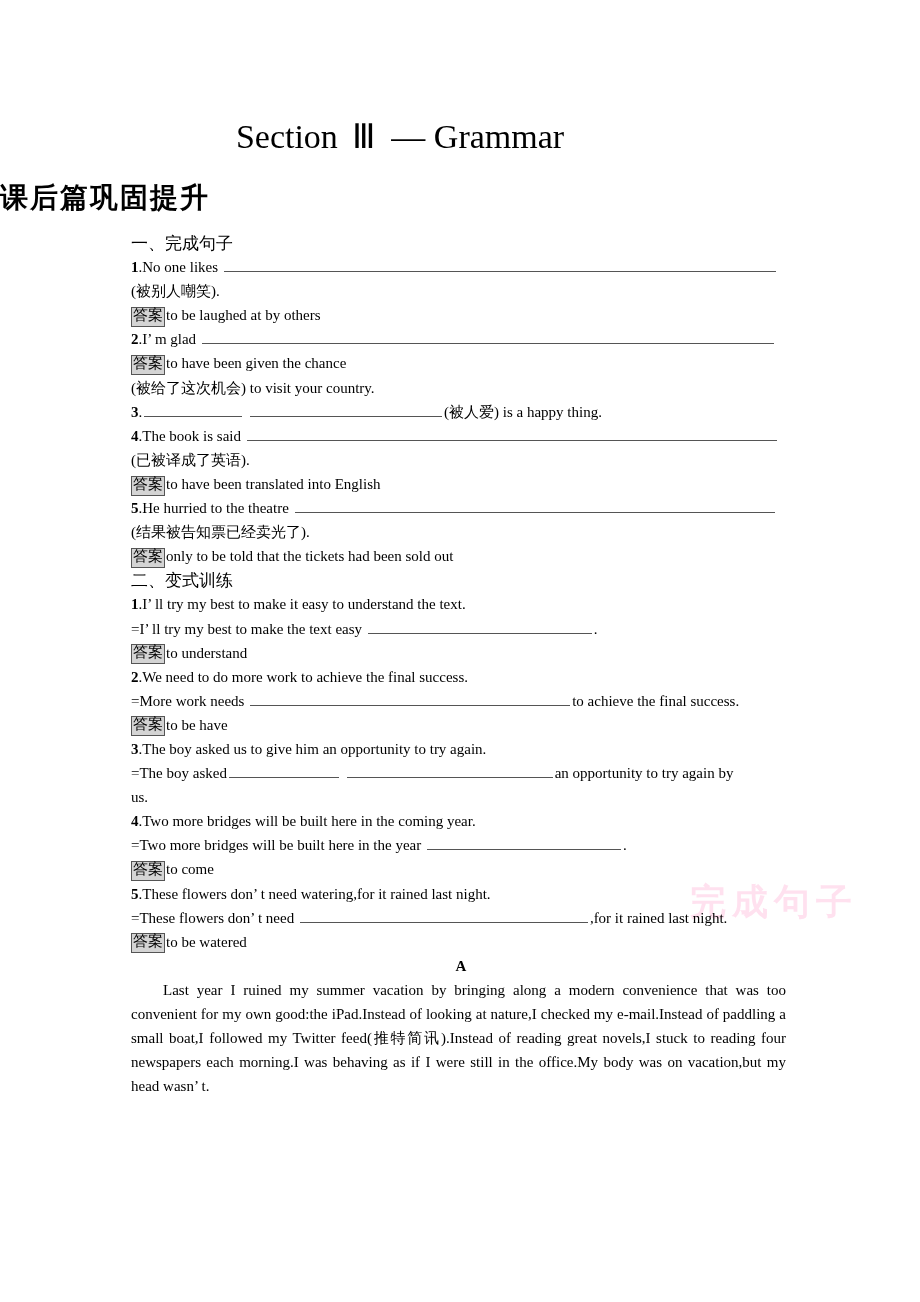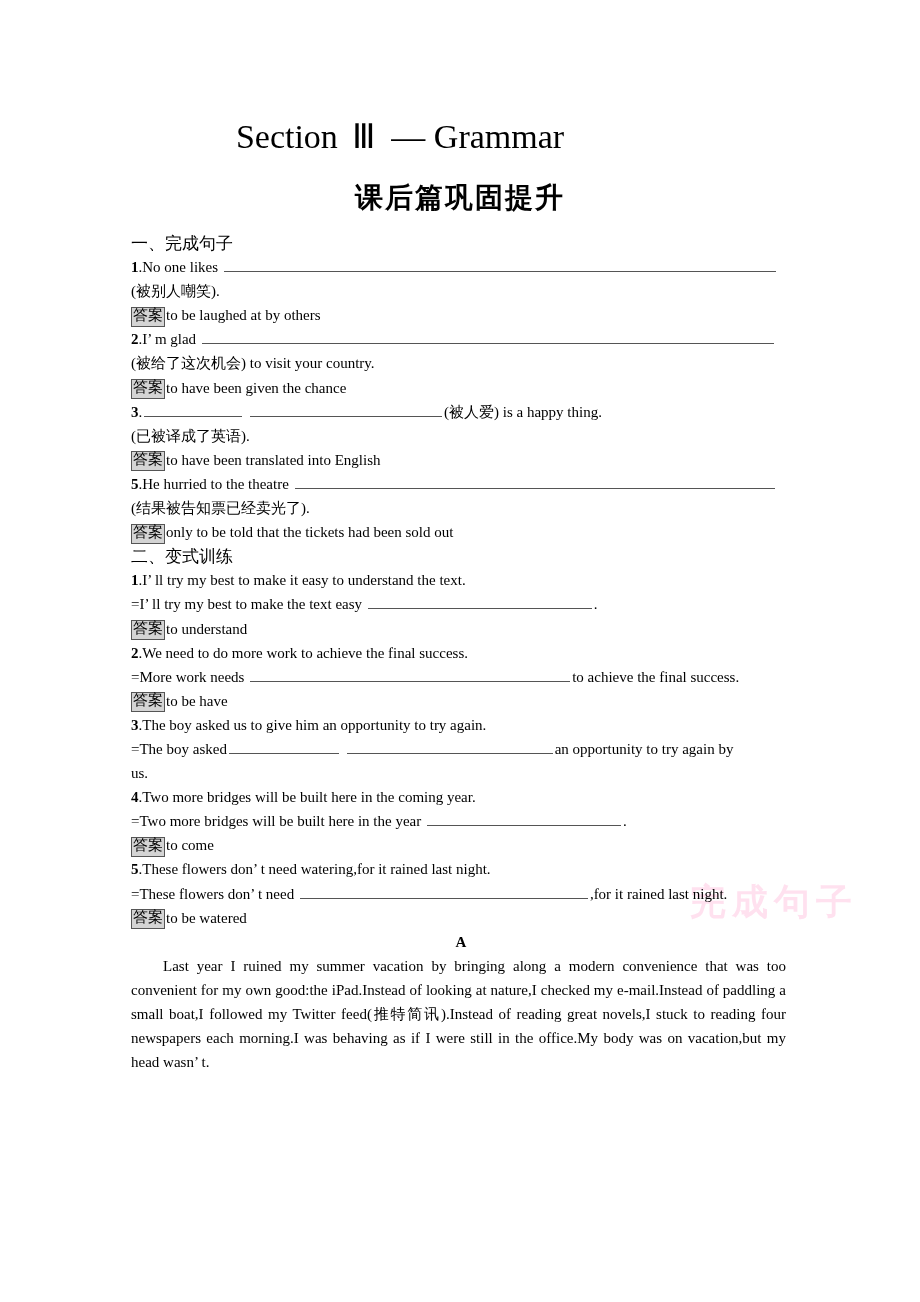--- a/index.html
+++ b/index.html
@@ -9,21 +9,21 @@
     color: #000;
   }
   .title {
     position: absolute; left: 0; width: 800px; top: 116px;
     text-align: center; font-size: 34px; line-height: 42px;
     font-family: "Liberation Serif", serif;
   }
   .title .roman { margin: 0 14px; letter-spacing: 2px; }
   .subtitle {
     position: absolute; left: 0; width: 920px; top: 178px;
-    text-align: center; font-size: 28px; line-height: 40px; font-weight: bold;
+    text-align: left; font-size: 28px; line-height: 40px; font-weight: bold;
     font-family: "DejaVu Sans", sans-serif; letter-spacing: 2px;
   }
   .content { position: absolute; left: 131px; top: 231px; width: 660px; }
   .line { font-size: 15px; line-height: 24.1px; height: 24.1px; white-space: nowrap; }
   .heading { font-size: 17px; font-family: "DejaVu Sans", sans-serif; line-height: 24.1px; height: 24.1px; }
   .num { font-weight: bold; }
   .blank {
     display: inline-block; border-bottom: 1px solid #555; height: 14px;
     vertical-align: baseline; margin: 0 2px;
   }
@@ -51,25 +51,26 @@
 
 <div class="content">
 
   <div class="heading">一、完成句子</div>
 
   <div class="line"><span class="num">1</span><span>.No one likes</span> <span class="blank" style="width:552px"></span></div>
   <div class="line">(被别人嘲笑).</div>
   <div class="line"><span class="ans">答案</span><span>to be laughed at by others</span></div>
 
   <div class="line"><span class="num">2</span><span>.I’ m glad</span> <span class="blank" style="width:572px"></span></div>
+  <div class="line"><span class="ans">答案</span><span>to have been given the chance</span></div>
   <div class="line">(被给了这次机会) to visit your country.</div>
-  <div class="line"><span class="ans">答案</span><span>to have been given the chance</span></div>
 
   <div class="line"><span class="num">3</span><span>.</span><span class="blank" style="width:98px"></span> <span class="blank" style="width:192px"></span><span>(被人爱) is a happy thing.</span></div>
 
+  <div class="line"><span class="num">4</span><span>.The book is said</span> <span class="blank" style="width:530px"></span></div>
   <div class="line">(已被译成了英语).</div>
   <div class="line"><span class="ans">答案</span><span>to have been translated into English</span></div>
 
   <div class="line"><span class="num">5</span><span>.He hurried to the theatre</span> <span class="blank" style="width:480px"></span></div>
   <div class="line">(结果被告知票已经卖光了).</div>
   <div class="line"><span class="ans">答案</span><span>only to be told that the tickets had been sold out</span></div>
 
   <div class="heading">二、变式训练</div>
 
   <div class="line"><span class="num">1</span><span>.I’ ll try my best to make it easy to understand the text.</span></div>

